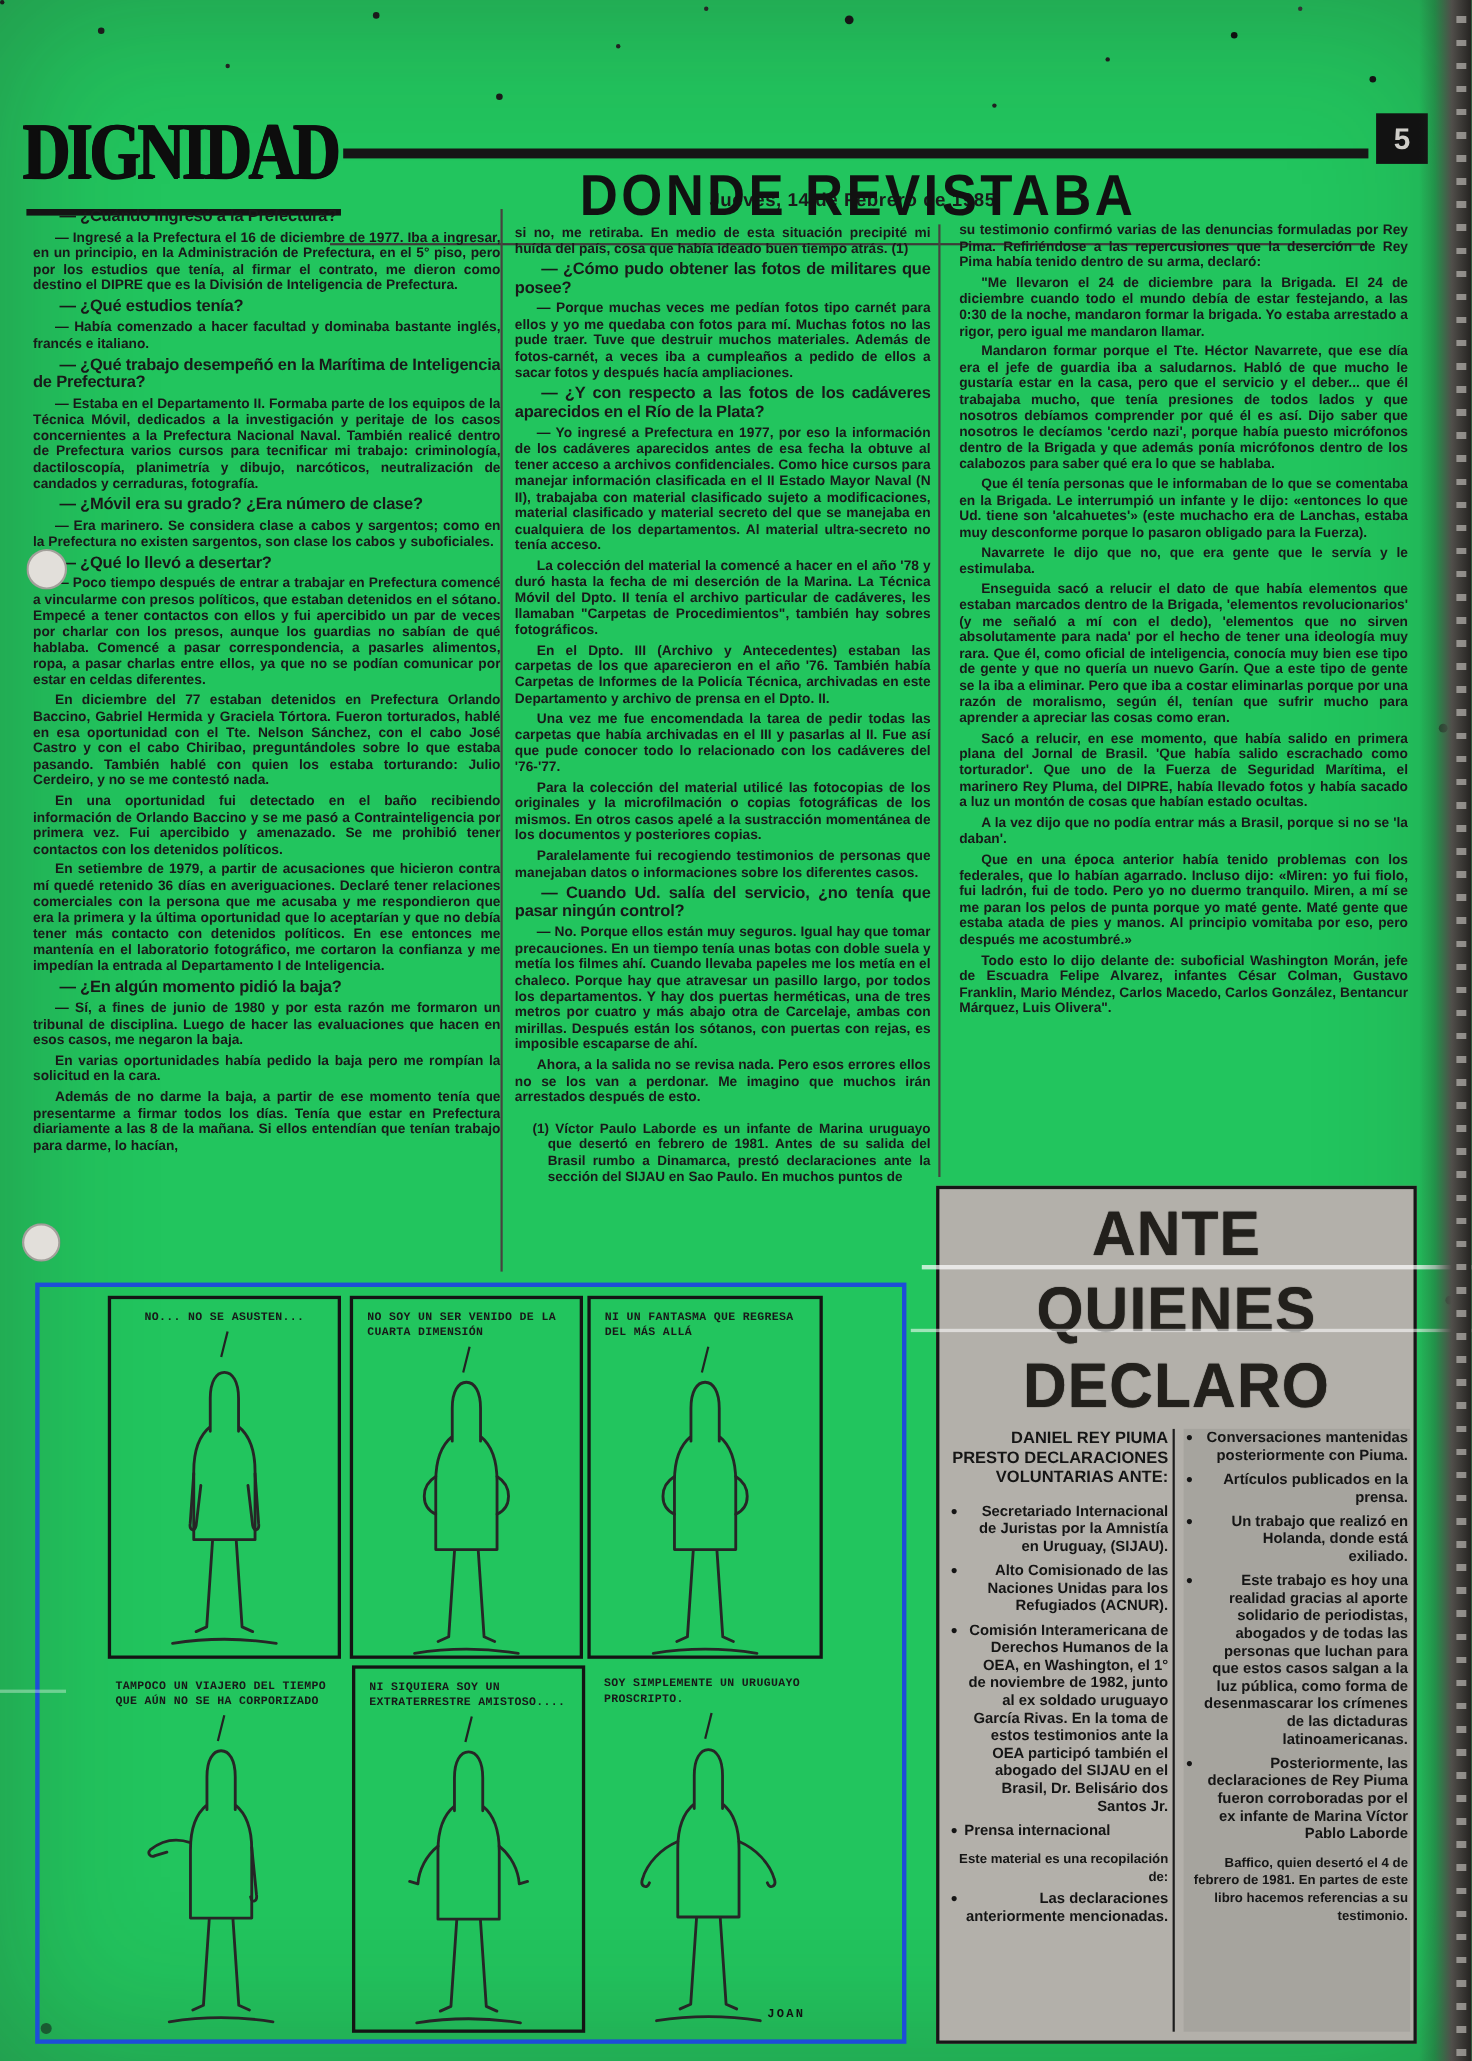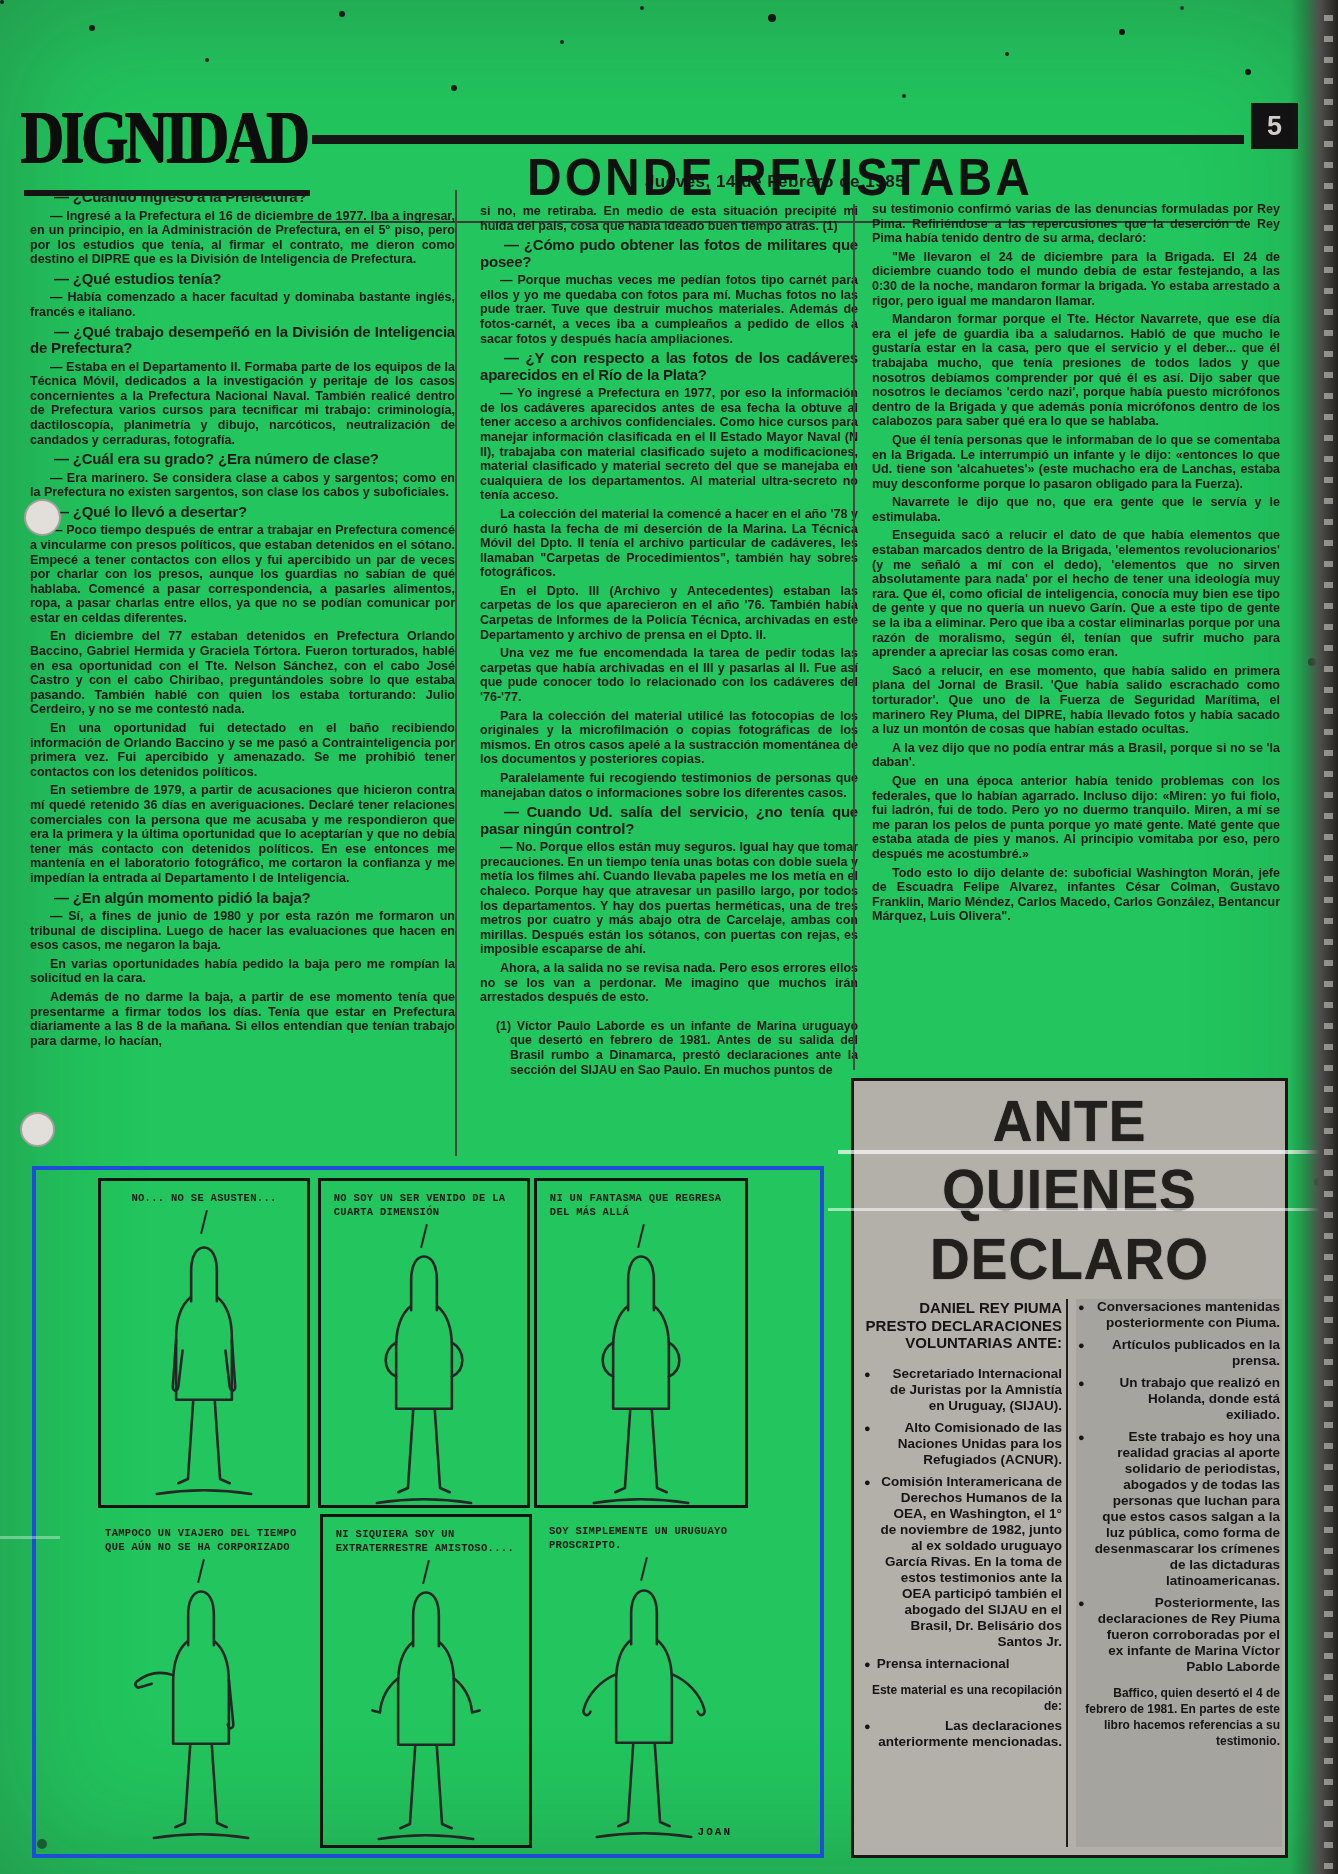--- a/index.html
+++ b/index.html
@@ -18,21 +18,21 @@
   .mast-thinline{position:absolute;left:300px;top:221px;width:944px;height:2px;background:#3d3b38;}
   .page-number{position:absolute;left:1251px;top:103px;width:47px;height:46px;background:#121212;
     color:#cfcdc8;font-size:27px;font-weight:bold;display:flex;align-items:center;justify-content:center;}
   
   .headline{position:absolute;left:452px;top:146px;width:656px;margin:0;text-align:center;
     font-size:47px;font-weight:bold;letter-spacing:3px;color:#111;
     transform:scale(1.02,1.12);transform-origin:top center;white-space:nowrap;}
   
   .col{position:absolute;text-align:justify;font-weight:bold;color:#191919;overflow:hidden;}
   .col-left{left:30px;top:186px;width:425px;height:976px;}
-  .col-mid{left:480px;top:204px;width:378px;height:958px;}
+  .col-mid{left:468px;top:204px;width:378px;height:958px;}
   .col-right{left:872px;top:202px;width:408px;height:868px;}
   .blk{margin:0 0 4px 0;}
   .blk.q{font-size:15px;line-height:16.5px;text-indent:24px;letter-spacing:-.2px;margin:3px 0 3px 0;}
   .blk.a,.blk.plain{font-size:12.5px;line-height:14.6px;text-indent:20px;}
   .blk.cont{font-size:12.5px;line-height:14.6px;text-indent:0;}
   .blk.foot{font-size:12.3px;line-height:14.6px;padding-left:30px;text-indent:-14px;margin-top:14px;}
   .divider{position:absolute;width:2px;background:#46443f;}
   .d1{left:455px;top:190px;height:966px;}
   .d2{left:853px;top:204px;height:866px;}
   
@@ -95,23 +95,23 @@
   <div class="mast-thinline"></div>
   <div class="page-number">5</div>
 
   <h1 class="headline">DONDE REVISTABA</h1>
 
   <div class="col col-left">
       <div class="blk q">— ¿Cuándo ingresó a la Prefectura?</div>
       <div class="blk a">— Ingresé a la Prefectura el 16 de diciembre de 1977. Iba a ingresar, en un principio, en la Administración de Prefectura, en el 5° piso, pero por los estudios que tenía, al firmar el contrato, me dieron como destino el DIPRE que es la División de Inteligencia de Prefectura.</div>
       <div class="blk q">— ¿Qué estudios tenía?</div>
       <div class="blk a">— Había comenzado a hacer facultad y dominaba bastante inglés, francés e italiano.</div>
-      <div class="blk q">— ¿Qué trabajo desempeñó en la División de Inteligencia de Prefectura?</div>
+      <div class="blk q">— ¿Qué trabajo desempeñó en la Marítima de Inteligencia de Prefectura?</div>
       <div class="blk a">— Estaba en el Departamento II. Formaba parte de los equipos de la Técnica Móvil, dedicados a la investigación y peritaje de los casos concernientes a la Prefectura Nacional Naval. También realicé dentro de Prefectura varios cursos para tecnificar mi trabajo: criminología, dactiloscopía, planimetría y dibujo, narcóticos, neutralización de candados y cerraduras, fotografía.</div>
-      <div class="blk q">— ¿Cuál era su grado? ¿Era número de clase?</div>
+      <div class="blk q">— ¿Móvil era su grado? ¿Era número de clase?</div>
       <div class="blk a">— Era marinero. Se considera clase a cabos y sargentos; como en la Prefectura no existen sargentos, son clase los cabos y suboficiales.</div>
       <div class="blk q">— ¿Qué lo llevó a desertar?</div>
       <div class="blk a">— Poco tiempo después de entrar a trabajar en Prefectura comencé a vincularme con presos políticos, que estaban detenidos en el sótano. Empecé a tener contactos con ellos y fui apercibido un par de veces por charlar con los presos, aunque los guardias no sabían de qué hablaba. Comencé a pasar correspondencia, a pasarles alimentos, ropa, a pasar charlas entre ellos, ya que no se podían comunicar por estar en celdas diferentes.</div>
       <div class="blk plain">En diciembre del 77 estaban detenidos en Prefectura Orlando Baccino, Gabriel Hermida y Graciela Tórtora. Fueron torturados, hablé en esa oportunidad con el Tte. Nelson Sánchez, con el cabo José Castro y con el cabo Chiribao, preguntándoles sobre lo que estaba pasando. También hablé con quien los estaba torturando: Julio Cerdeiro, y no se me contestó nada.</div>
       <div class="blk plain">En una oportunidad fui detectado en el baño recibiendo información de Orlando Baccino y se me pasó a Contrainteligencia por primera vez. Fui apercibido y amenazado. Se me prohibió tener contactos con los detenidos políticos.</div>
       <div class="blk plain">En setiembre de 1979, a partir de acusaciones que hicieron contra mí quedé retenido 36 días en averiguaciones. Declaré tener relaciones comerciales con la persona que me acusaba y me respondieron que era la primera y la última oportunidad que lo aceptarían y que no debía tener más contacto con detenidos políticos. En ese entonces me mantenía en el laboratorio fotográfico, me cortaron la confianza y me impedían la entrada al Departamento I de Inteligencia.</div>
       <div class="blk q">— ¿En algún momento pidió la baja?</div>
       <div class="blk a">— Sí, a fines de junio de 1980 y por esta razón me formaron un tribunal de disciplina. Luego de hacer las evaluaciones que hacen en esos casos, me negaron la baja.</div>
       <div class="blk plain">En varias oportunidades había pedido la baja pero me rompían la solicitud en la cara.</div>
       <div class="blk plain">Además de no darme la baja, a partir de ese momento tenía que presentarme a firmar todos los días. Tenía que estar en Prefectura diariamente a las 8 de la mañana. Si ellos entendían que tenían trabajo para darme, lo hacían,</div>

